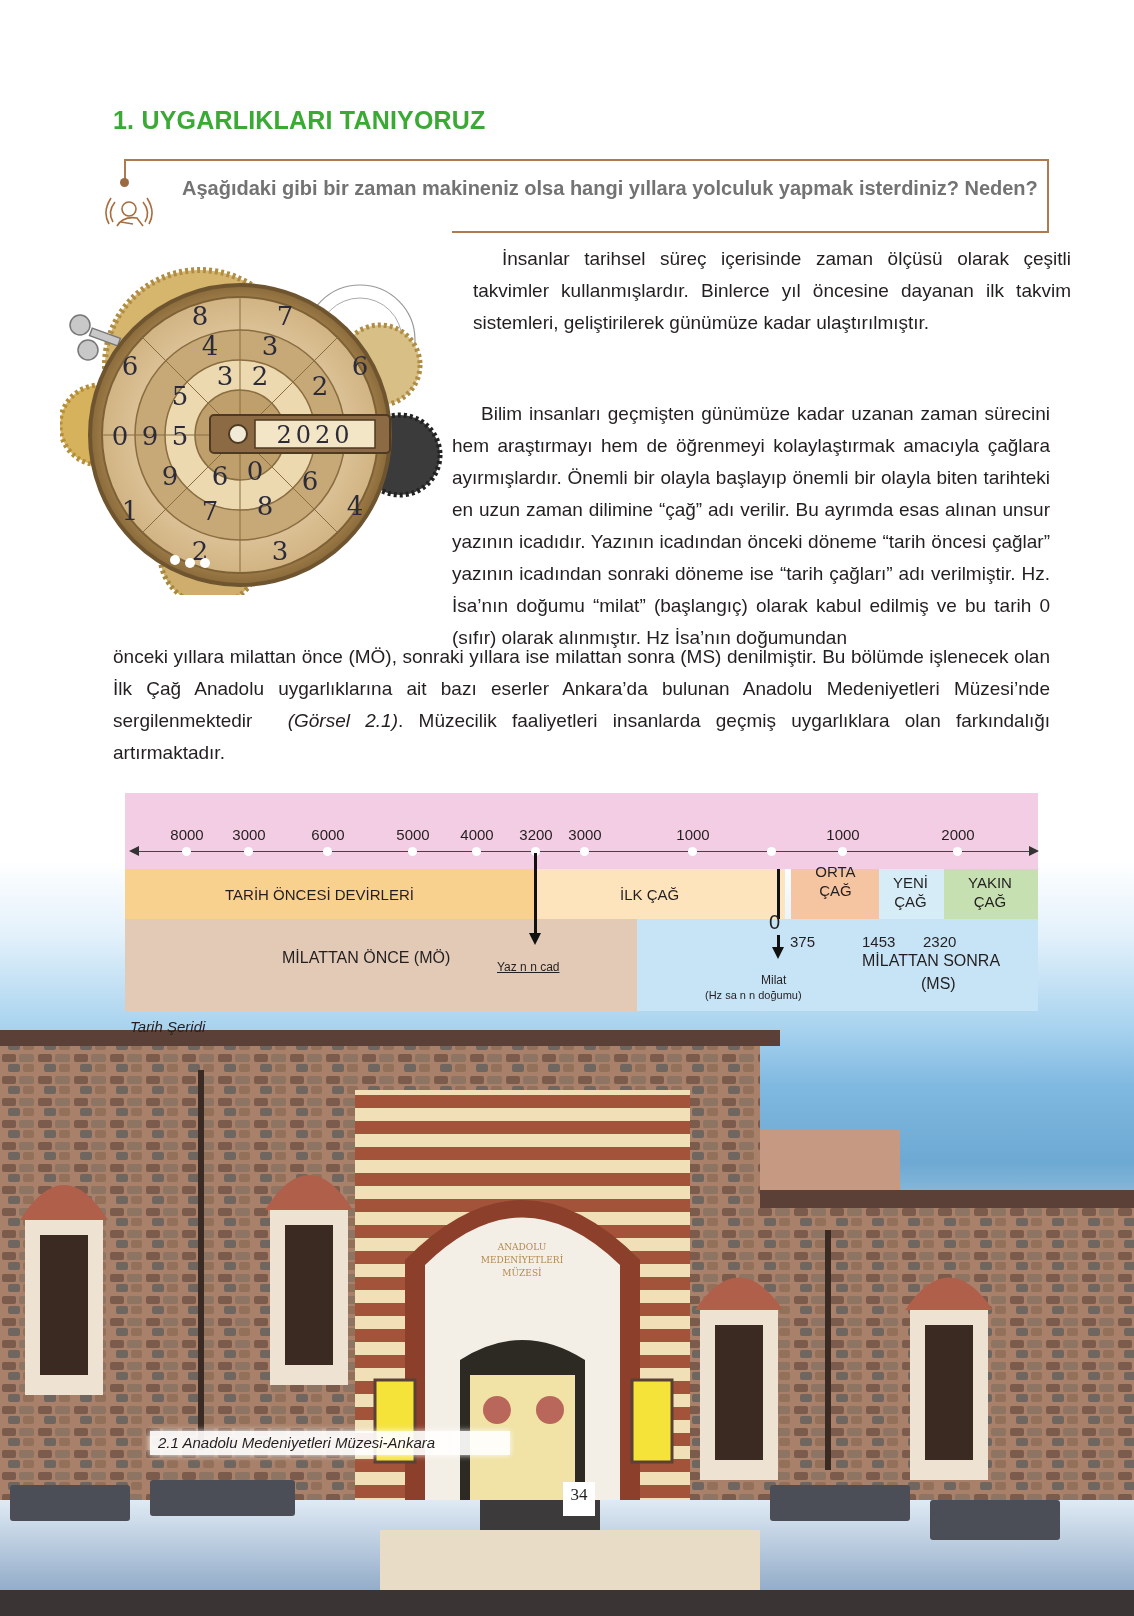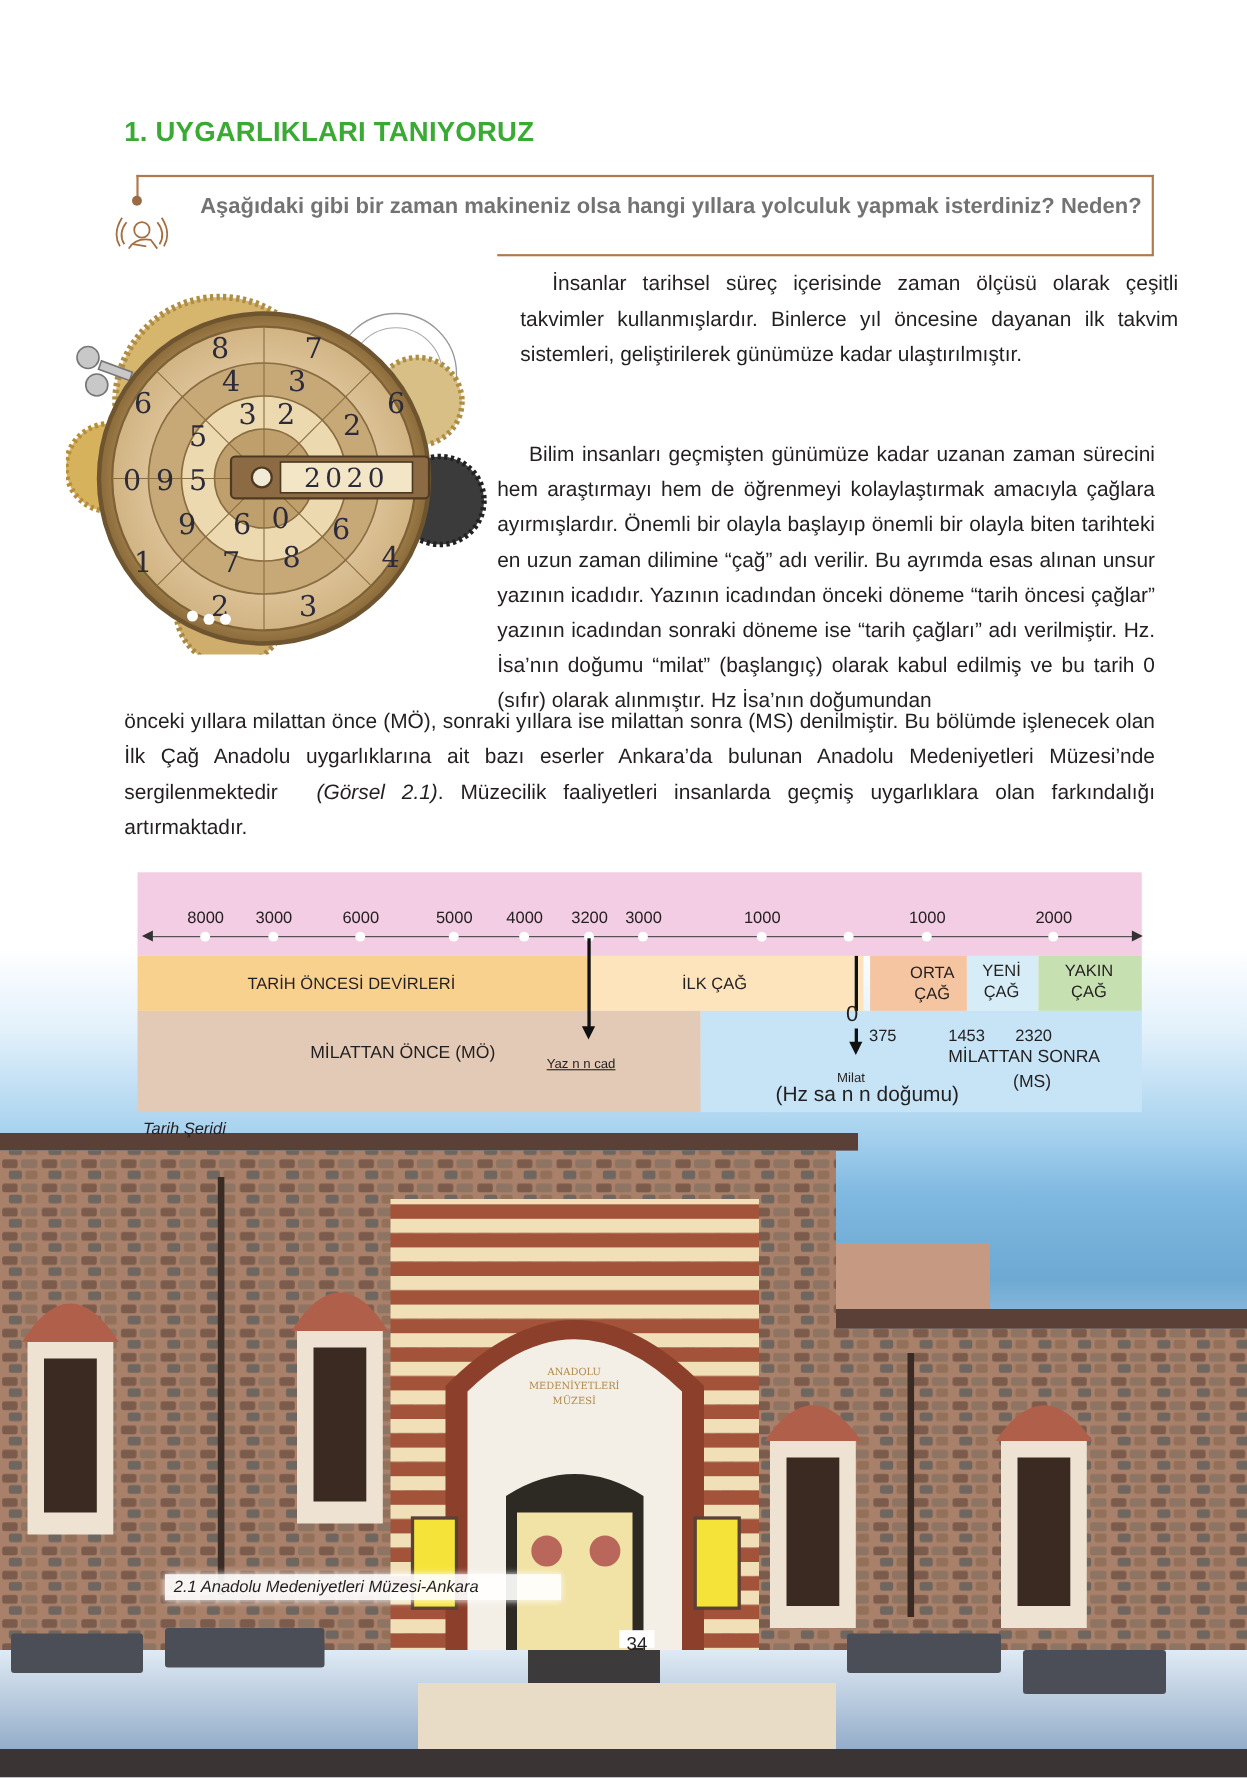--- a/index.html
+++ b/index.html
@@ -48,21 +48,21 @@
   .tl-arrow-r { position: absolute; left: 904px; top: 53px; width: 0; height: 0; border-top: 5px solid transparent; border-bottom: 5px solid transparent; border-left: 10px solid #333; }
   .tl-dot { position: absolute; top: 54px; width: 9px; height: 9px; border-radius: 50%; background: #ffffff; }
   .tl-year { position: absolute; top: 33px; font-size: 15px; color: #231f20; transform: translateX(-50%); white-space: nowrap; }
   .tl-label { position: absolute; font-size: 15px; color: #231f20; text-align: center; line-height: 19px; white-space: nowrap; }
   .tl-small { position: absolute; font-size: 12px; color: #231f20; text-align: center; line-height: 15px; white-space: nowrap; margin-top: 10px; }
   .tl-vline { position: absolute; width: 3px; background: #111; }
   .tl-ahead { position: absolute; width: 0; height: 0; border-left: 6px solid transparent; border-right: 6px solid transparent; border-top: 12px solid #111; }
   .tl-caption { position: absolute; left: 130px; top: 1018px; font-size: 15px; font-style: italic; color: #231f20; }
 
   .photo-caption { position: absolute; left: 150px; top: 1431px; width: 360px; height: 24px; background: rgba(255,255,255,0.92); font-size: 15px; font-style: italic; color: #231f20; padding: 3px 8px; box-shadow: 0 0 6px rgba(255,255,255,0.9); }
-  .page-num { position: absolute; left: 563px; top: 1482px; width: 32px; height: 16px; background: #ffffff; font-size: 17px; text-align: center; line-height: 26px; color: #231f20; }
+  .page-num { position: absolute; left: 563px; top: 1482px; width: 32px; height: 34px; background: #ffffff; font-size: 17px; text-align: center; line-height: 26px; color: #231f20; font-family: Liberation Serif, serif; }
 </style>
 </head>
 <body>
 
 <div class="section-title">1. UYGARLIKLARI TANIYORUZ</div>
 
 <div class="qbox-top"></div>
 <div class="qbox-right"></div>
 <div class="qbox-bottom"></div>
 <div class="qbox-left"></div>
@@ -262,34 +262,34 @@
   <div class="tl-dot" style="left:563px"></div>
   <div class="tl-year" style="left:568px">1000</div>
   <div class="tl-dot" style="left:642px"></div>
   <div class="tl-dot" style="left:713px"></div>
   <div class="tl-year" style="left:718px">1000</div>
   <div class="tl-dot" style="left:828px"></div>
   <div class="tl-year" style="left:833px">2000</div>
 
   <div class="tl-label" style="left:100px; top:92px;">TARİH ÖNCESİ DEVİRLERİ</div>
   <div class="tl-label" style="left:495px; top:92px;">İLK ÇAĞ</div>
-  <div class="tl-label" style="left:683px; top:82px; width:55px; white-space:normal;margin-left:12px;">ORTA ÇAĞ</div>
+  <div class="tl-label" style="left:683px; top:69px; width:55px; white-space:normal;">ORTA ÇAĞ</div>
   <div class="tl-label" style="left:758px; top:80px; width:55px; white-space:normal;">YENİ ÇAĞ</div>
   <div class="tl-label" style="left:825px; top:80px; width:80px; white-space:normal;">YAKIN ÇAĞ</div>
 
   <div class="tl-vline" style="left:409px; top:60px; height:82px;"></div>
   <div class="tl-ahead" style="left:404px; top:140px;"></div>
   <div class="tl-small" style="left:372px; top:157px;text-decoration:underline;">Yaz n n  cad</div>
 
   <div class="tl-vline" style="left:652px; top:76px; height:50px;"></div>
   <div class="tl-label" style="left:644px; top:120px; font-size:20px;">0</div>
   <div class="tl-vline" style="left:652px; top:142px; height:16px;"></div>
   <div class="tl-ahead" style="left:647px; top:154px;"></div>
   <div class="tl-small" style="left:636px; top:170px;">Milat</div>
-  <div class="tl-small" style="left:580px; top:185px; font-size:19px;">(Hz   sa n n doğumu)</div>
+  <div class="tl-small" style="left:580px; top:185px; font-size:11px;">(Hz   sa n n doğumu)</div>
 
   <div class="tl-label" style="left:157px; top:155px; font-size:16px;">MİLATTAN ÖNCE (MÖ)</div>
   <div class="tl-small" style="left:665px; top:131px; font-size:15px;">375</div>
   <div class="tl-small" style="left:737px; top:131px; font-size:15px;">1453</div>
   <div class="tl-small" style="left:798px; top:131px; font-size:15px;">2320</div>
   <div class="tl-label" style="left:737px; top:158px; font-size:16px;">MİLATTAN SONRA</div>
   <div class="tl-label" style="left:796px; top:181px; font-size:16px;">(MS)</div>
 </div>
 <div class="tl-caption">Tarih Şeridi</div>
 

